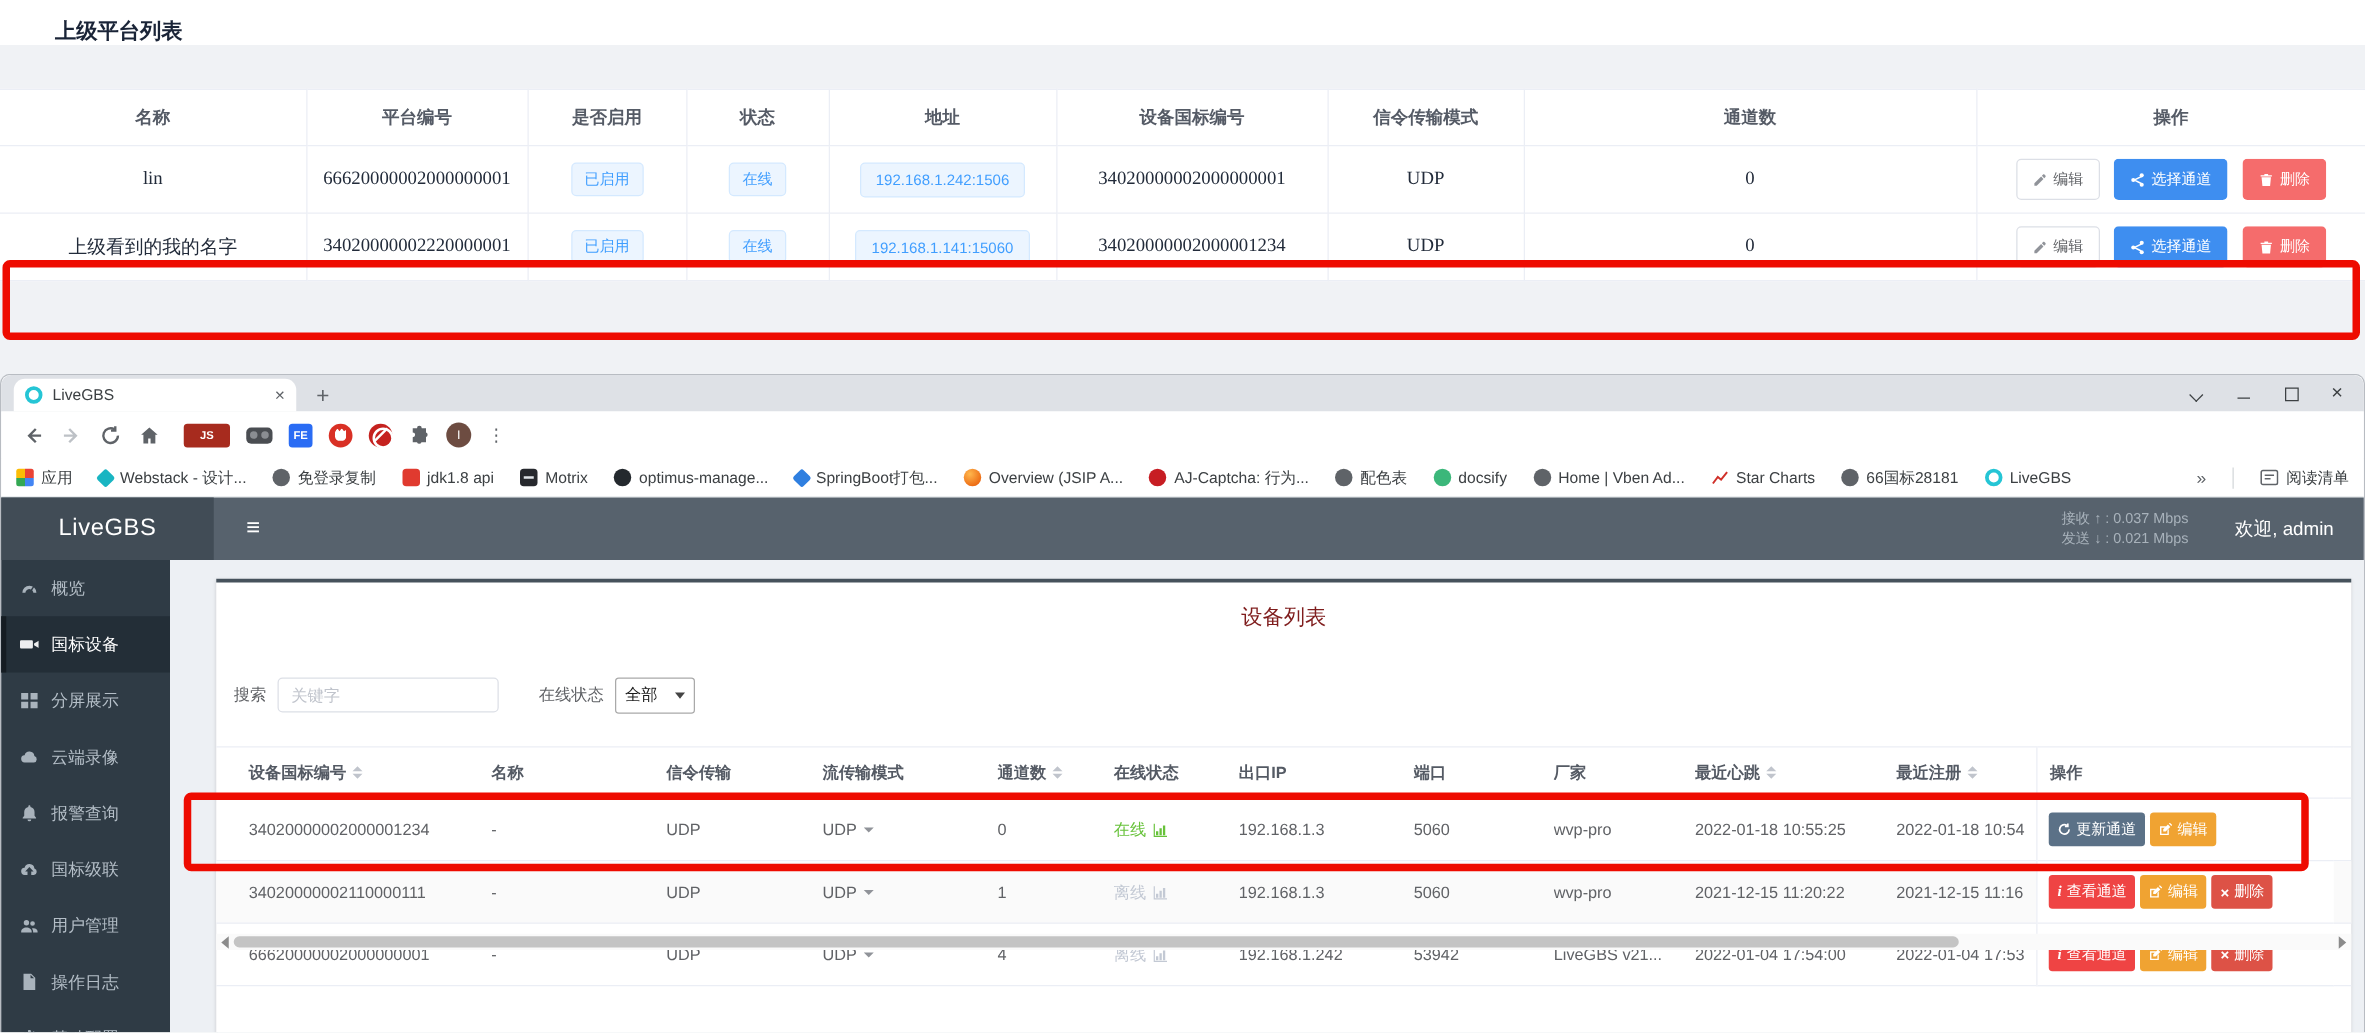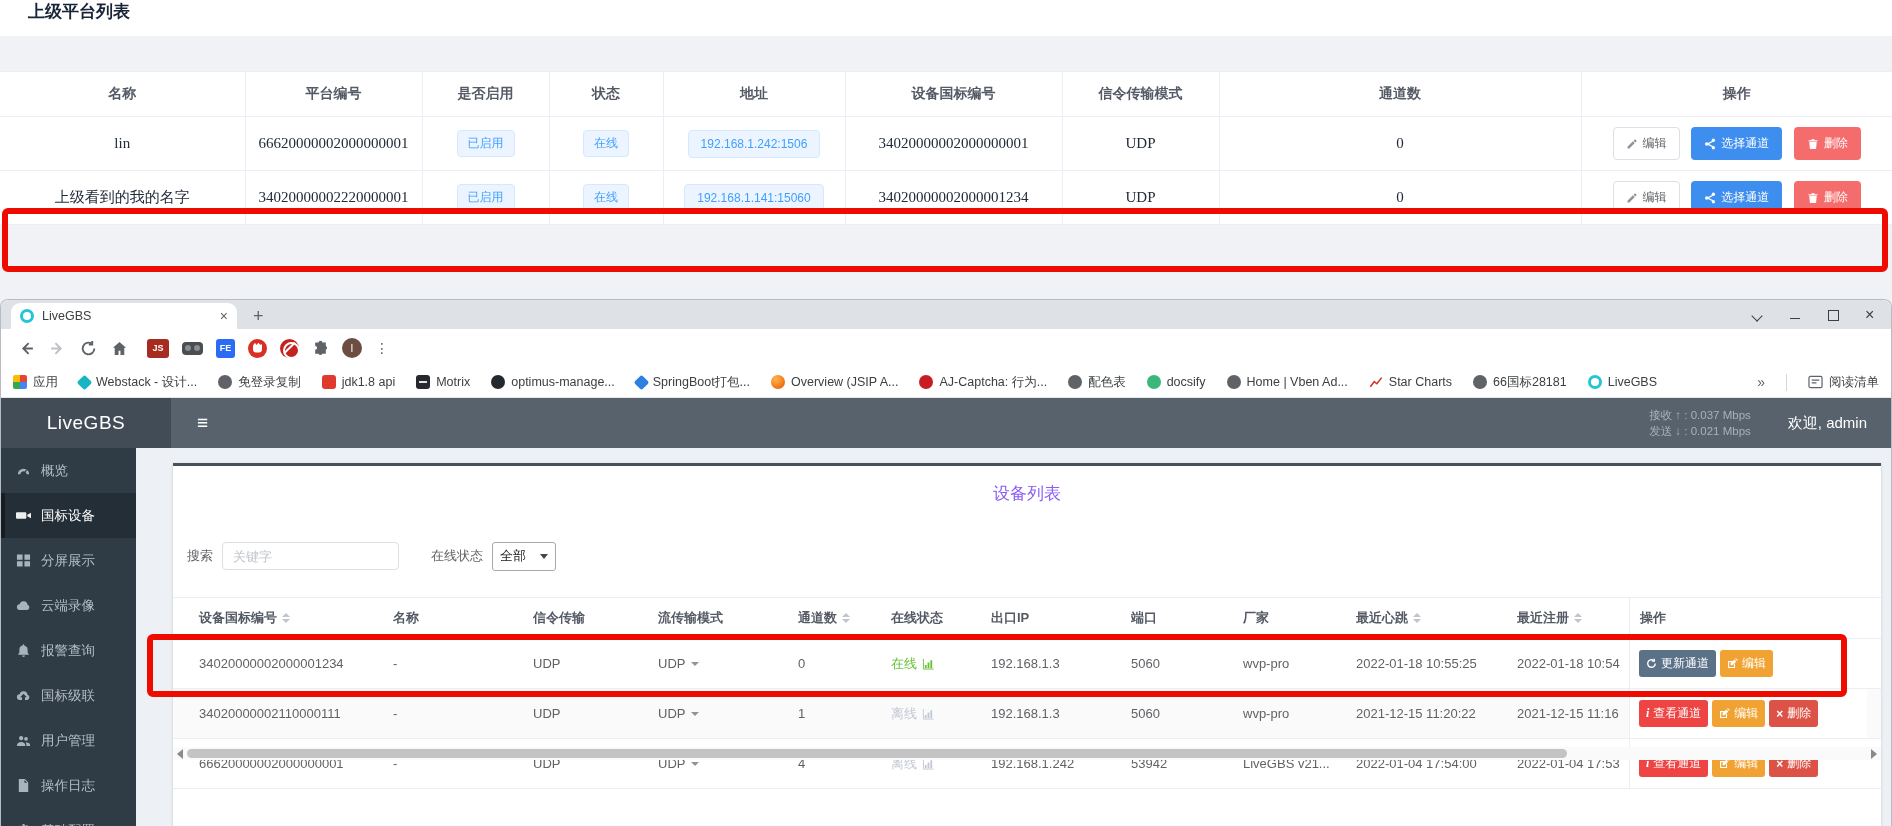--- a/index.html
+++ b/index.html
@@ -2,21 +2,21 @@
 <html><head>
 <meta charset="utf-8">
 <style>
   *{box-sizing:border-box;margin:0;padding:0}
   html,body{width:1892px;height:826px;overflow:hidden}
   body{font-family:"Liberation Sans","DejaVu Sans",sans-serif;background:#f0f2f5;color:#333}
   .screen{position:relative;width:1892px;height:826px;background:#f0f2f5;overflow:hidden}
   svg{display:block}
 
   
-  .p-titlebar{height:36px;background:#fff;display:flex;align-items:flex-start;padding-left:28px}
+  .p-titlebar{height:36px;background:#fff;display:flex;align-items:flex-end;padding-left:44px}
   .p-title{font-size:17px;font-weight:bold;color:#1a2437}
   .p-gap17{height:17px}.p-gap18{height:18px}
   .p-toolbar{height:44px;background:#fff;display:flex;align-items:center;padding-left:18px}
   .btn-add{display:inline-flex;align-items:center;gap:6px;background:#3e8ef0;color:#fff;border:none;border-radius:4px;font-size:13px;padding:8px 16px;cursor:pointer}
   .plus-glyph::before{content:"+";font-size:14px;line-height:1}
   .p-table{width:1892px;table-layout:fixed;border-collapse:collapse;background:#fff}
   .p-table th,.p-table td{border:1px solid #ebeef5;text-align:center;vertical-align:middle}
   .p-table th:first-child,.p-table td:first-child{border-left:none}
   .p-table th:last-child,.p-table td:last-child{border-right:none}
   .p-table th{height:45px;font-size:14px;font-weight:600;color:#555b66}
@@ -54,21 +54,21 @@
   .nav-ic{margin:0 7px;cursor:pointer}
   .urlbar{flex:1;height:28px;background:#f1f3f4;border-radius:14px;margin:0 8px;display:flex;align-items:center;padding:0 14px;gap:9px;font-size:13px}
   .warn-tri{position:relative;width:15px;height:13px}
   .warn-tri i{position:absolute;left:0;top:0;width:0;height:0;border-left:7.5px solid transparent;border-right:7.5px solid transparent;border-bottom:13px solid #5f6368}
   .warn-tri b{position:absolute;left:6.4px;top:4px;width:2px;height:5px;background:#f1f3f4}
   .sec-label{color:#5f6368}
   .url-div{width:1px;height:16px;background:#c6c9cd}
   .url-text{color:#202124}
   .url-right{margin-left:auto;display:flex;align-items:center;gap:15px}
   .ext-row{display:flex;align-items:center;gap:13px;margin-left:12px}
-  .ext-js{width:22px;height:19px;background:#a72b1e;border-radius:3px;color:#fff;font-size:9px;font-weight:bold;display:flex;align-items:center;justify-content:center}
+  .ext-js{width:37px;height:19px;background:#a72b1e;border-radius:3px;color:#fff;font-size:9px;font-weight:bold;display:flex;align-items:center;justify-content:center}
   .ext-glasses{width:21px;height:13px;background:#4a4d52;border-radius:4px;position:relative}
   .ext-glasses::before,.ext-glasses::after{content:"";position:absolute;top:3px;width:6px;height:6px;border-radius:50%;background:#8a8d92}
   .ext-glasses::before{left:3px}.ext-glasses::after{right:3px}
   .ext-fe{width:19px;height:19px;background:#2a6cf4;border-radius:3px;color:#fff;font-size:9px;font-weight:bold;display:flex;align-items:center;justify-content:center}
   .ext-hand{width:19px;height:19px;background:#d93025;border-radius:50%;position:relative}
   .ext-hand::before{content:"";position:absolute;left:5px;top:4px;width:9px;height:10px;background:#fff;border-radius:3px 3px 4px 4px;clip-path:polygon(0 30%,20% 0,40% 25%,60% 0,80% 25%,100% 10%,100% 100%,0 100%)}
   .ext-noads{width:19px;height:19px;background:#c5221f;border-radius:50%;position:relative}
   .ext-noads::before{content:"";position:absolute;left:3px;top:3px;width:13px;height:13px;border-radius:50%;border:2px solid #fff}
   .ext-noads::after{content:"";position:absolute;left:2px;top:8.5px;width:15px;height:2px;background:#fff;transform:rotate(-45deg)}
   .avatar{width:20px;height:20px;border-radius:50%;background:#6d4c41;color:#fff;font-size:10px;display:flex;align-items:center;justify-content:center}
@@ -103,21 +103,21 @@
   .stats{margin-left:auto;text-align:center;font-size:11.5px;color:#a8b2bb;line-height:16px}
   .welcome{color:#fff;font-size:15px;margin:0 24px 0 37px}
 
   .app-body{display:flex;height:378px}
   .sidebar{width:135px;background:#2f3b45;flex:none}
   .side-item{height:45px;display:flex;align-items:center;gap:10px;padding-left:15px;color:#b4bec7;font-size:13.5px;cursor:pointer}
   .side-item svg{flex:none;opacity:.92}
   .side-item.active{background:#232e37;color:#fff;border-left:4px solid #151c22;padding-left:11px}
   .main{flex:1;background:#edf0f4;position:relative;overflow:hidden}
   .card{position:absolute;left:37px;top:15px;width:1708px;height:880px;background:#fff;border-top:3px solid #46525c;box-shadow:0 1px 3px rgba(0,0,0,.15)}
-  .card-title{text-align:center;font-size:17px;color:#8b5cf6;padding-top:16px;height:37px}
+  .card-title{text-align:center;font-size:17px;color:#7f1d1d;padding-top:16px;height:37px}
   .filters{margin:38px 0 0 14px;height:30px;display:flex;align-items:center;font-size:13px;color:#606266}
   .search-input{width:177px;height:28px;border:1px solid #dcdfe6;border-radius:4px;margin-left:9px;padding:0 10px;font-size:13px;color:#606266;outline:none}
   .search-input::placeholder{color:#c0c4cc}
   .flabel2{margin-left:32px}
   .sel{width:64px;height:29px;border:1px solid #a9a9a9;border-radius:3px;margin-left:9px;display:flex;align-items:center;justify-content:space-between;padding:0 7px;font-size:13px;color:#1b1b1b;background:#fff;cursor:pointer}
   .caret-dn{width:0;height:0;border-left:4.5px solid transparent;border-right:4.5px solid transparent;border-top:5.5px solid #444}
   .caret-sm{width:0;height:0;border-left:4px solid transparent;border-right:4px solid transparent;border-top:4.5px solid #909399;margin-left:6px}
 
   .dtable{margin-top:26px;position:relative;font-size:13px;color:#606266}
   .drow{display:flex;align-items:center;height:50px;border-bottom:1px solid #ebeef5}

